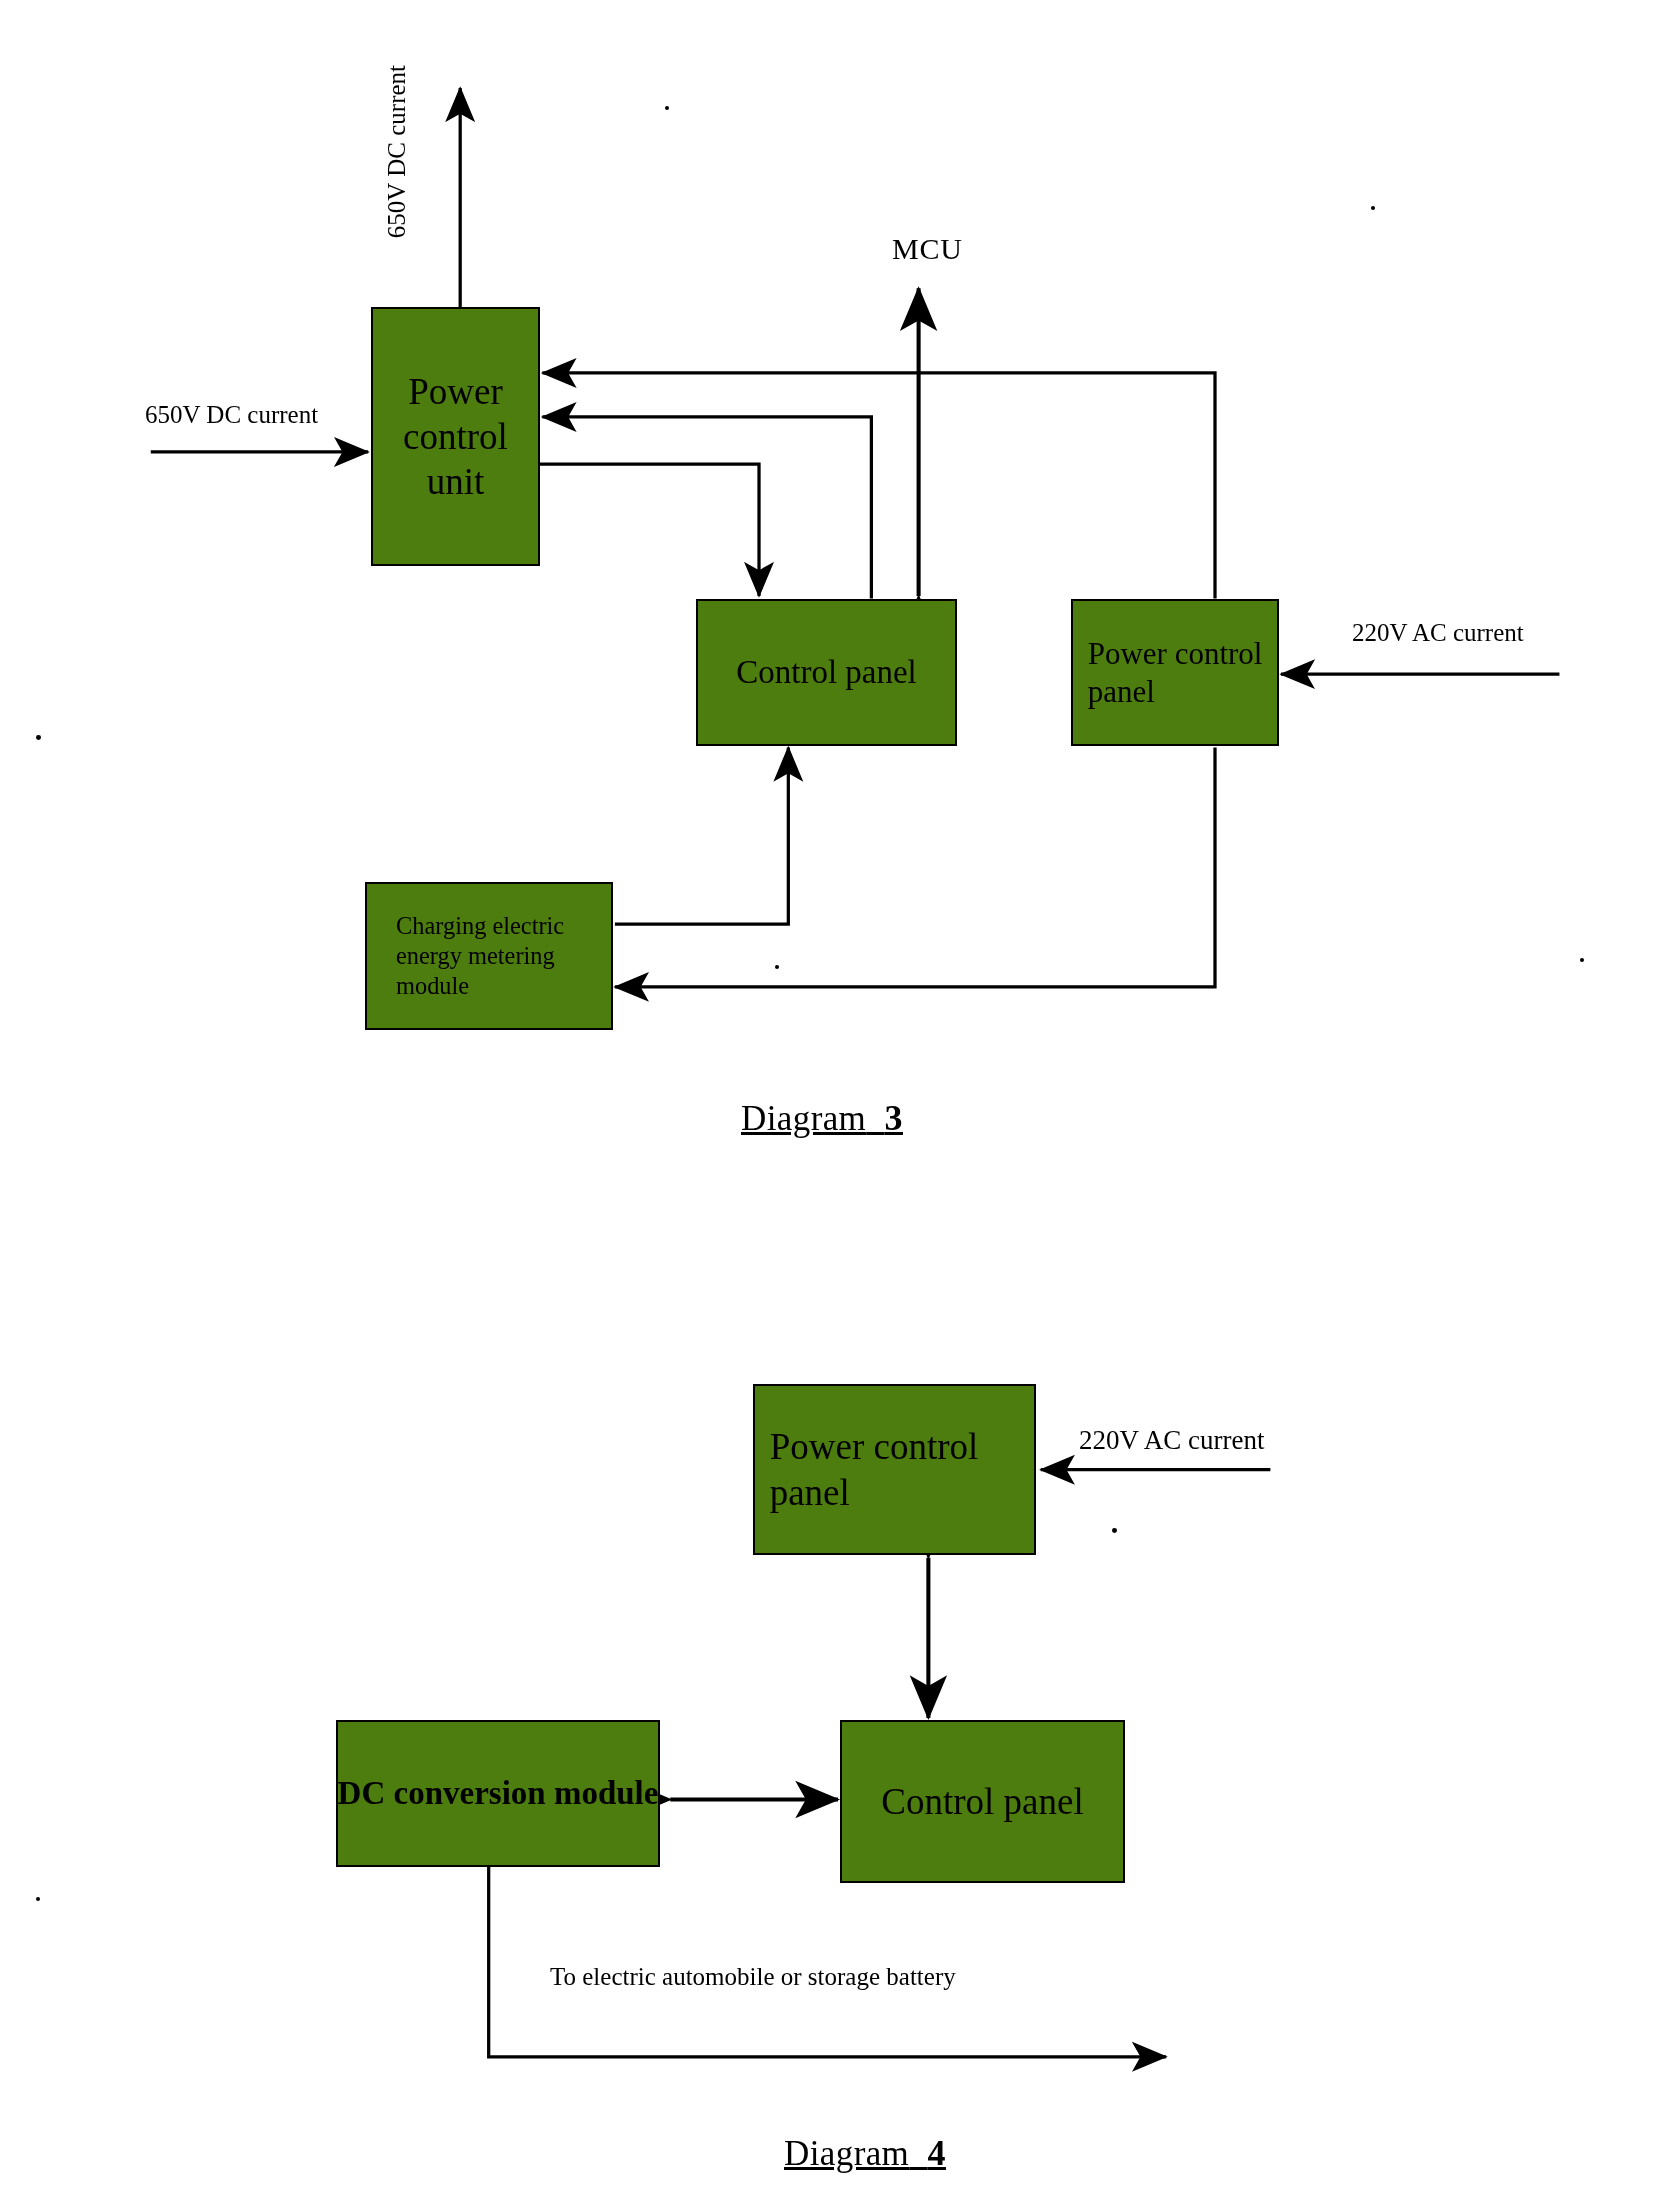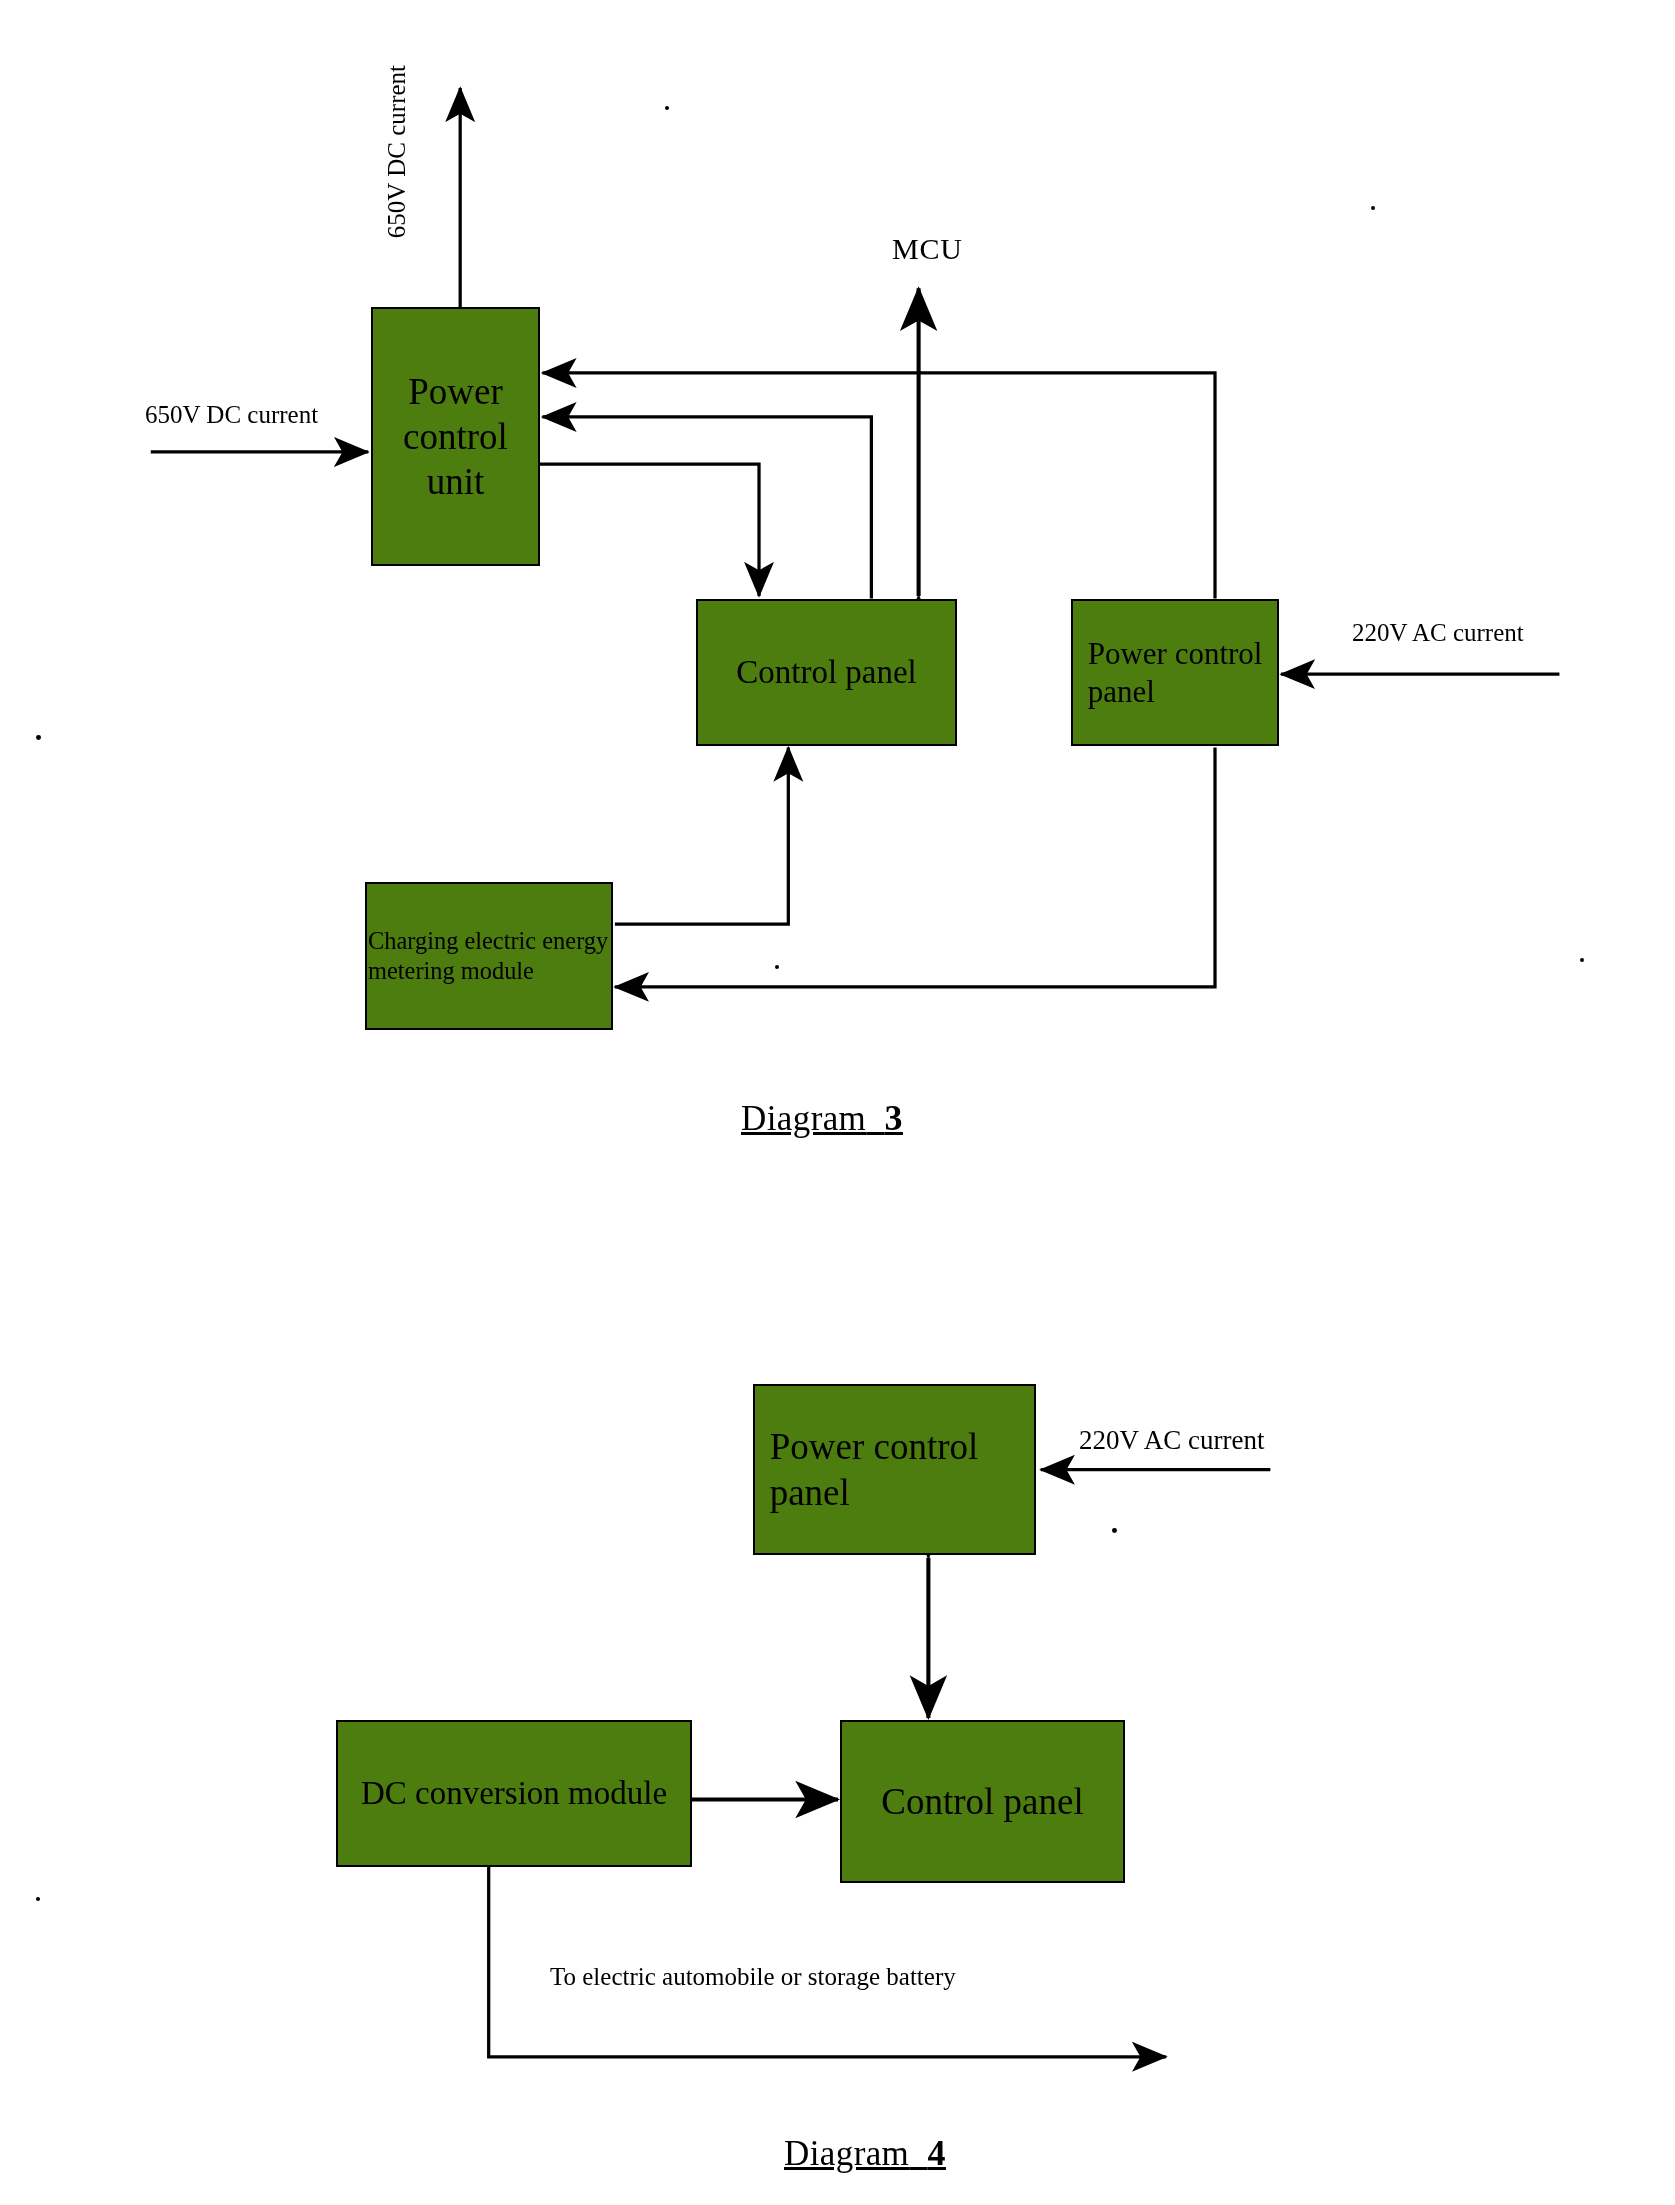--- a/index.html
+++ b/index.html
@@ -69,21 +69,21 @@
     font-size: 31px;
     justify-content: flex-start;
     text-align: left;
     padding-left: 14.7px;
   }
   #cemm {
     left: 365px; top: 882px; width: 248px; height: 148px;
     font-size: 24.4px;
     justify-content: flex-start;
     text-align: left;
-    padding-left: 1px;
+    padding-left: 29px;
   }
   #lbl-dc-in {
     left: 145px; top: 401px; font-size: 25px;
   }
   #lbl-dc-vert {
     left: 383px; top: 65px;
     font-size: 25px;
     transform-origin: left top;
     transform: rotate(-90deg) translate(-100%, 0);
   }
@@ -97,22 +97,23 @@
 
   
   #pcp4 {
     left: 753px; top: 1384px; width: 283px; height: 171px;
     font-size: 37px;
     justify-content: flex-start;
     text-align: left;
     padding-left: 14.7px;
   }
   #dcm {
-    left: 336px; top: 1720px; width: 356px; height: 147px;
+    left: 336px; top: 1720px; width: 324px; height: 147px;
     font-size: 33px;
+    font-weight: bold;
   }
   #dcm span {
     position: relative;
     white-space: nowrap;
     width: auto;
   }
   #cp4 {
     left: 840px; top: 1720px; width: 285px; height: 163px;
     font-size: 37px;
   }

